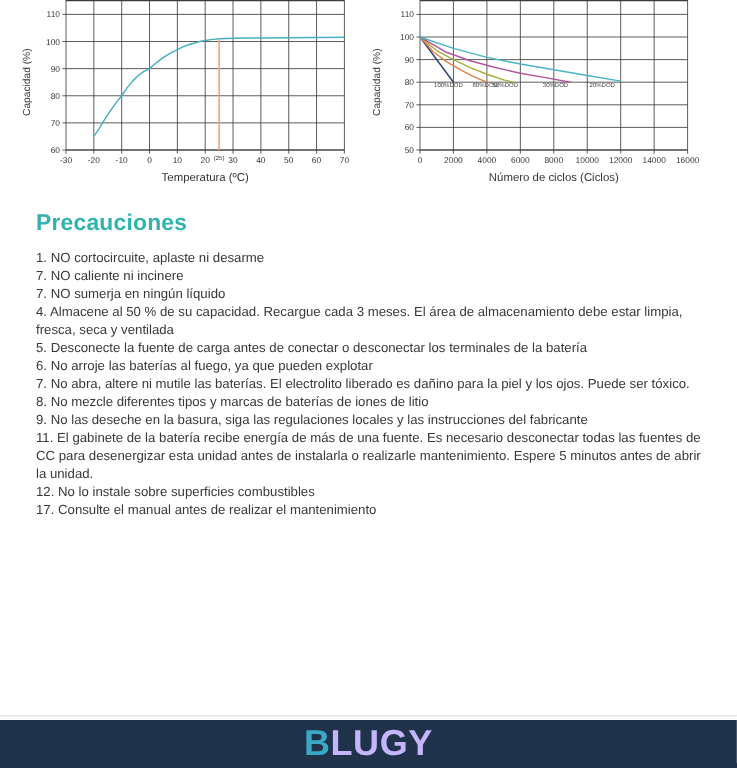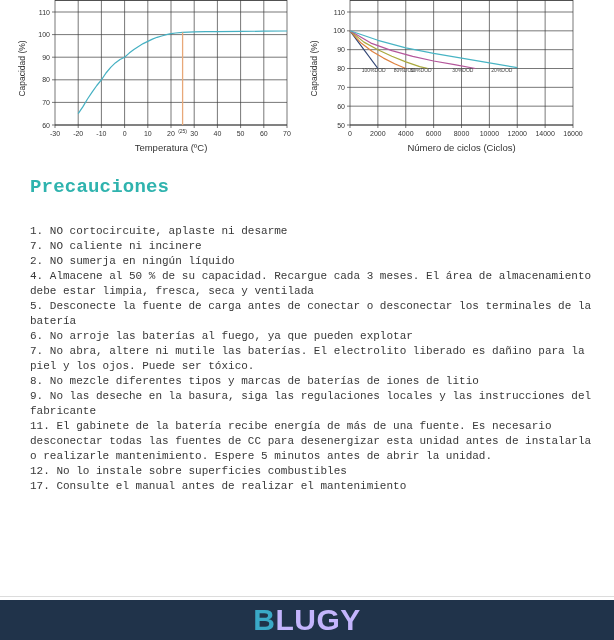--- a/index.html
+++ b/index.html
@@ -5,25 +5,25 @@
   html,body{margin:0;padding:0;}
   body{
     width:614px;height:640px;position:relative;overflow:hidden;
     background:#ffffff;
     font-family:"Liberation Sans", sans-serif;
   }
   .chart-box{position:absolute;top:0;}
   #chart-temp-box{left:14px;}
   #chart-cycles-box{left:306px;}
   svg{font-family:"Liberation Sans", sans-serif;display:block;}
-  .content{position:absolute;left:30px;top:176px;width:562px;font-family:Liberation Mono, monospace;}
+  .content{position:absolute;left:30px;top:176px;width:562px;}
   .section-heading{
     margin:0;font-size:19px;font-weight:bold;letter-spacing:0.2px;
   }
-  .precaution-list{margin-top:26px;}
+  .precaution-list{margin-top:10px;}
   .precaution-item{
     font-size:11px;line-height:15px;color:#383838;
   }
   .footer-divider{
     position:absolute;left:0;top:596px;width:614px;height:1px;background:#dcdcdc;
   }
   .footer-bar{
     position:absolute;left:0;bottom:0;width:614px;height:40px;
     display:flex;align-items:center;justify-content:center;
   }
@@ -162,21 +162,21 @@
       <text x="155.5" y="151" text-anchor="middle" font-size="9.5" fill="#333">Número de ciclos (Ciclos)</text>
       <text x="11" y="68.5" text-anchor="middle" font-size="8.5" fill="#333" transform="rotate(-90 11 68.5)">Capacidad (%)</text>
     </svg>
 </div>
 
 <div class="content">
   <h1 class="section-heading" style="color: rgb(47, 179, 174);">Precauciones</h1>
   <div class="precaution-list" id="precaution-list">
       <div class="precaution-item">1. NO cortocircuite, aplaste ni desarme</div>
       <div class="precaution-item">7. NO caliente ni incinere</div>
-      <div class="precaution-item">2. NO sumerja en ningún líquido</div>
+      <div class="precaution-item">7. NO sumerja en ningún líquido</div>
       <div class="precaution-item">4. Almacene al 50 % de su capacidad. Recargue cada 3 meses. El área de almacenamiento debe estar limpia, fresca, seca y ventilada</div>
       <div class="precaution-item">5. Desconecte la fuente de carga antes de conectar o desconectar los terminales de la batería</div>
       <div class="precaution-item">6. No arroje las baterías al fuego, ya que pueden explotar</div>
       <div class="precaution-item">7. No abra, altere ni mutile las baterías. El electrolito liberado es dañino para la piel y los ojos. Puede ser tóxico.</div>
       <div class="precaution-item">8. No mezcle diferentes tipos y marcas de baterías de iones de litio</div>
       <div class="precaution-item">9. No las deseche en la basura, siga las regulaciones locales y las instrucciones del fabricante</div>
       <div class="precaution-item">11. El gabinete de la batería recibe energía de más de una fuente. Es necesario desconectar todas las fuentes de CC para desenergizar esta unidad antes de instalarla o realizarle mantenimiento. Espere 5 minutos antes de abrir la unidad.</div>
       <div class="precaution-item">12. No lo instale sobre superficies combustibles</div>
       <div class="precaution-item">17. Consulte el manual antes de realizar el mantenimiento</div>
     </div>

